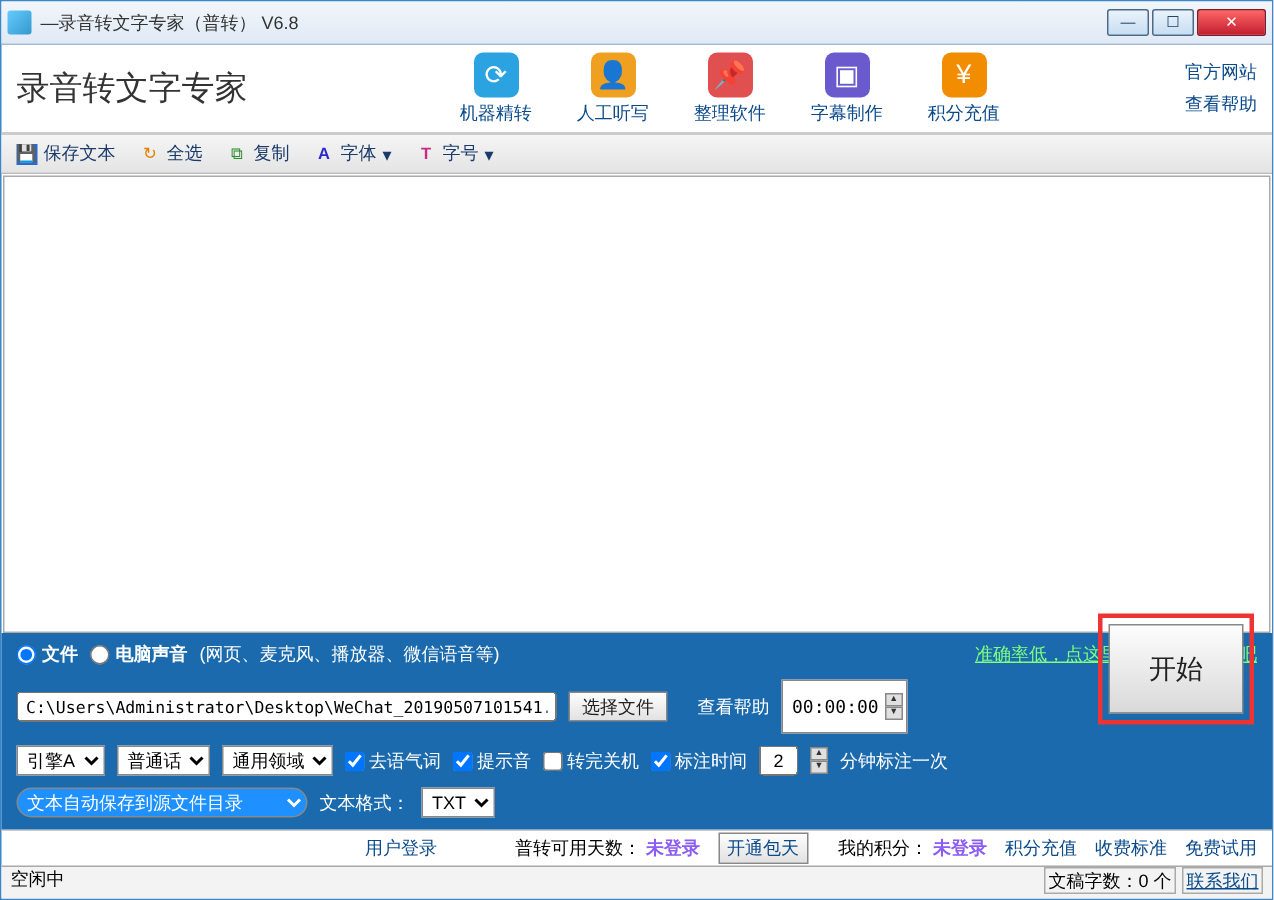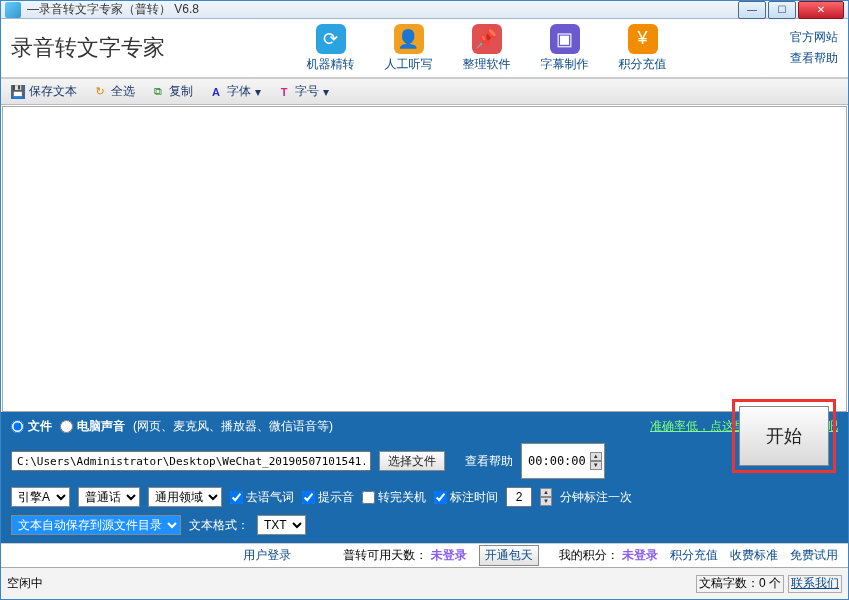--- a/index.html
+++ b/index.html
@@ -1,18 +1,18 @@
 <!DOCTYPE html>
 <html><head>
 <meta charset="utf-8">
 <style>
   * { box-sizing: border-box; margin: 0; padding: 0; font-family: "Microsoft YaHei", Arial, sans-serif; font-size: 12px; }
   body { background: #e8e8e8; width: 849px; height: 600px; overflow: hidden; }
   .window { width: 849px; height: 600px; background: #fff; border: 1px solid #3a86c8; display: flex; flex-direction: column; }
-  .titlebar { height: 18px; background: linear-gradient(#f2f6fa,#dfe9f5); display: flex; align-items: center; padding: 0 4px; border-bottom: 1px solid #a0b8d0; }
+  .titlebar { height: 29px; background: linear-gradient(#f2f6fa,#dfe9f5); display: flex; align-items: center; padding: 0 4px; border-bottom: 1px solid #a0b8d0; }
   .titlebar .icon { width: 16px; height: 16px; margin-right: 6px; background: linear-gradient(135deg,#6cf,#39c); border-radius:2px;}
   .titlebar .title { flex: 1; color: #333; }
   .titlebar .winbtns { display: flex; gap: 2px; }
   .winbtn { width: 28px; height: 18px; border: 1px solid #4a6a8a; background: linear-gradient(#eaf3fc,#c7def3); display: flex; align-items: center; justify-content: center; color: #28455f; font-size: 10px; border-radius:2px;}
   .winbtn.close { background: linear-gradient(#f66,#c21e2f); color: #fff; width:46px; border-color:#8a1420;}
   .topbar { height: 60px; display: flex; align-items: center; padding: 2px 10px; border-bottom: 2px solid #ccc; }
   .brand { font-size: 22px; color: #333; margin-right: 18px; white-space: nowrap; }
   .topicons { display: flex; gap: 30px; flex:1; justify-content:center; }
   .topicon { display: flex; flex-direction: column; align-items: center; gap: 2px; color: #0a4a8a; cursor:pointer;}
   .topicon .glyph { width: 30px; height: 30px; border-radius: 6px; display:flex; align-items:center; justify-content:center; font-size:18px; color:#fff;}
@@ -41,21 +41,21 @@
   .numbox { width: 26px; height:20px; text-align:center; }
   .startbox { position:absolute; right:12px; bottom:70px; }
   .startbtn-wrap { border: 3px solid #e33; padding: 4px; }
   .startbtn { width: 90px; height: 60px; background: linear-gradient(#fdfdfd,#d9d9d9); border: 1px solid #888; font-size: 18px; color:#222;}
   .bottompanel { position: relative; }
   .statusline { height: 24px; display:flex; align-items:center; padding: 0 10px; gap:12px; border-top:1px solid #ccc; }
   .statusline .sp { flex:1; }
   .statusline a { color:#0a4a8a; text-decoration:none; }
   .red { color:#8b5cf6; font-weight:bold; }
   .pill { background: linear-gradient(#fdfdfd,#e2e2e2); border:1px solid #888; padding:1px 5px; color:#0a4a8a;}
-  .footer { height: 32px; border-top:1px solid #aaa; display:flex; align-items:center; padding:0 6px; background:#f3f3f3; font-size:12px;}
+  .footer { height: 22px; border-top:1px solid #aaa; display:flex; padding:0 6px; background:#f3f3f3; font-size:12px;}
   .footer .sp { flex:1; }
   .footer .box { border:1px solid #aaa; padding:0 2px; margin-left:4px; height:18px; display:flex; align-items:center;}
   .footer a { color:#0a4a8a; text-decoration:underline; }
 </style>
 </head>
 <body>
 
 <div class="window">
   <div class="titlebar">
     <div class="icon"></div>
@@ -167,21 +167,21 @@
         </label>
       <input class="numbox" value="2" style="">
       <div class="spinbtns">
           <div>▲</div>
           <div>▼</div>
         </div>
       <span>分钟标注一次</span>
     </div>
 
     <div class="row">
-      <select class="sel blue" style="width:170px;"><option>文本自动保存到源文件目录</option></select>
+      <select class="sel blue" style="width:194px;border-radius:10px;"><option>文本自动保存到源文件目录</option></select>
       <span>文本格式：</span>
       <select class="sel"><option>TXT</option></select>
     </div>
 
     <div class="startbox">
       <div class="startbtn-wrap">
         <button class="startbtn">开始</button>
       </div>
     </div>
   </div>

